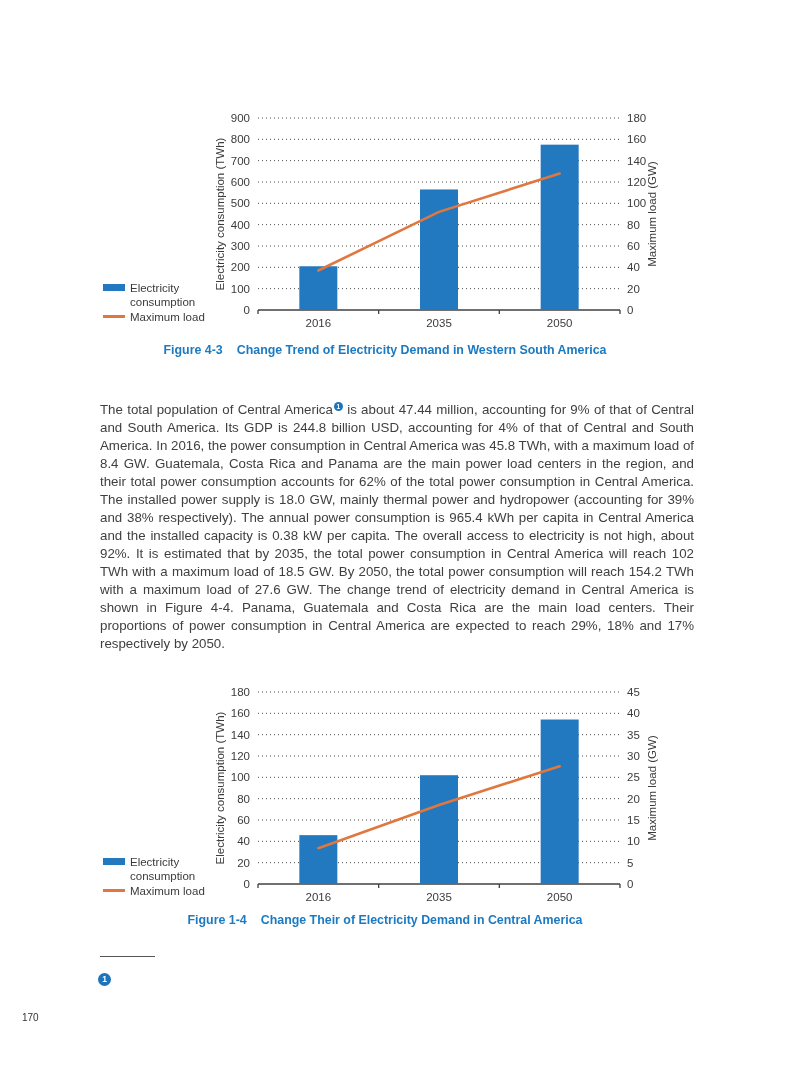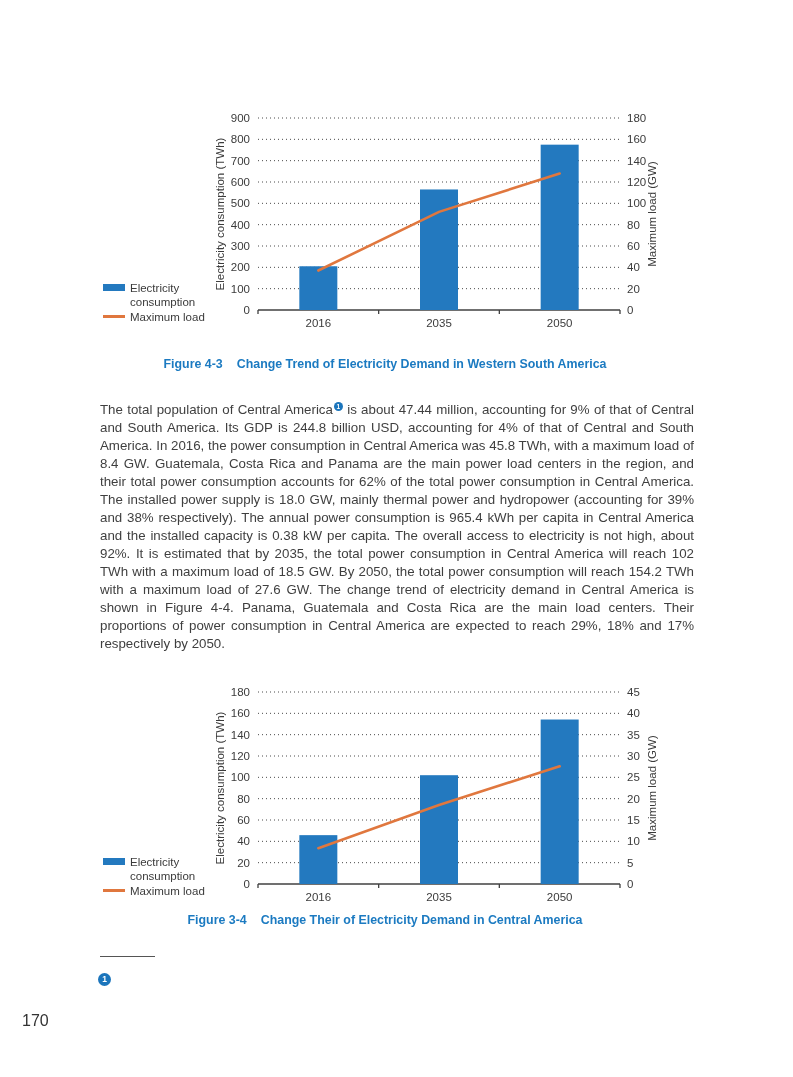--- a/index.html
+++ b/index.html
@@ -8,21 +8,21 @@
     font-family:"Liberation Sans","DejaVu Sans",sans-serif;color:#3b3b3b;
   }
   .chart{position:absolute;left:100px;width:570px;height:232px;}
   #chart1{top:106px;}
   #chart2{top:680px;}
   svg text.tick{font-family:"Liberation Sans","DejaVu Sans",sans-serif;font-size:11.5px;fill:#3b3b3b;}
   .caption{
     position:absolute;left:100px;width:570px;text-align:center;
     font-size:12.4px;font-weight:bold;color:#1b7ac1;
   }
-  #caption1{top:357px;}
+  #caption1{top:343px;}
   #caption2{top:913px;}
   .caption .cap-label{margin-right:14px;}
   #body-paragraph{
     position:absolute;left:100px;top:388px;width:594px;
     font-size:13.3px;line-height:18px;text-align:justify;color:#3f3f3f;
   }
   .fn-ref{
     display:inline-block;width:9px;height:9px;border-radius:50%;
     background:#1b75bc;color:#ffffff;font-size:6.5px;line-height:9px;
     text-align:center;vertical-align:5px;font-weight:bold;margin-left:1px;
@@ -33,21 +33,21 @@
   #footnote{
     position:absolute;left:98px;top:972px;width:640px;display:flex;align-items:flex-start;
     font-size:12px;color:#3f3f3f;
   }
   .fn-icon{
     flex:0 0 auto;display:inline-block;width:13px;height:13px;border-radius:50%;
     background:#1b75bc;color:#ffffff;font-size:8.5px;line-height:13px;text-align:center;
     font-weight:bold;margin-right:7px;margin-top:1px;
   }
   #page-number{
-    position:absolute;left:22px;top:1012px;font-size:16px;color:#333333;
+    position:absolute;left:22px;top:1012px;font-size:10px;color:#333333;
   }
 </style>
 </head>
 <body>
 
 <div id="page">
 
   <div class="chart" id="chart1">
     <svg width="570" height="232" viewBox="0 0 570 232">
         <text x="150" y="208" text-anchor="end" class="tick">0</text>
@@ -154,21 +154,21 @@
         <text x="556" y="108" text-anchor="middle" class="tick" transform="rotate(-90 556 108)">Maximum load (GW)</text>
         <rect x="3" y="178" width="22" height="7" fill="#2379bf"></rect>
         <text x="30" y="186" class="tick">Electricity</text>
         <text x="30" y="200" class="tick">consumption</text>
         <rect x="3" y="209" width="22" height="3" fill="#e0773e"></rect>
         <text x="30" y="215" class="tick">Maximum load</text>
       </svg>
   </div>
 
   <div class="caption" id="caption2">
-    <span class="cap-label">Figure 3-4</span><span>Change Their of Electricity Demand in Central America</span>
+    <span class="cap-label">Figure 1-4</span><span>Change Their of Electricity Demand in Central America</span>
   </div>
 
   <div id="footnote-rule"></div>
 
   <div id="footnote">
     <span class="fn-icon">1</span>
   </div>
 
   <div id="page-number">170</div>
 

